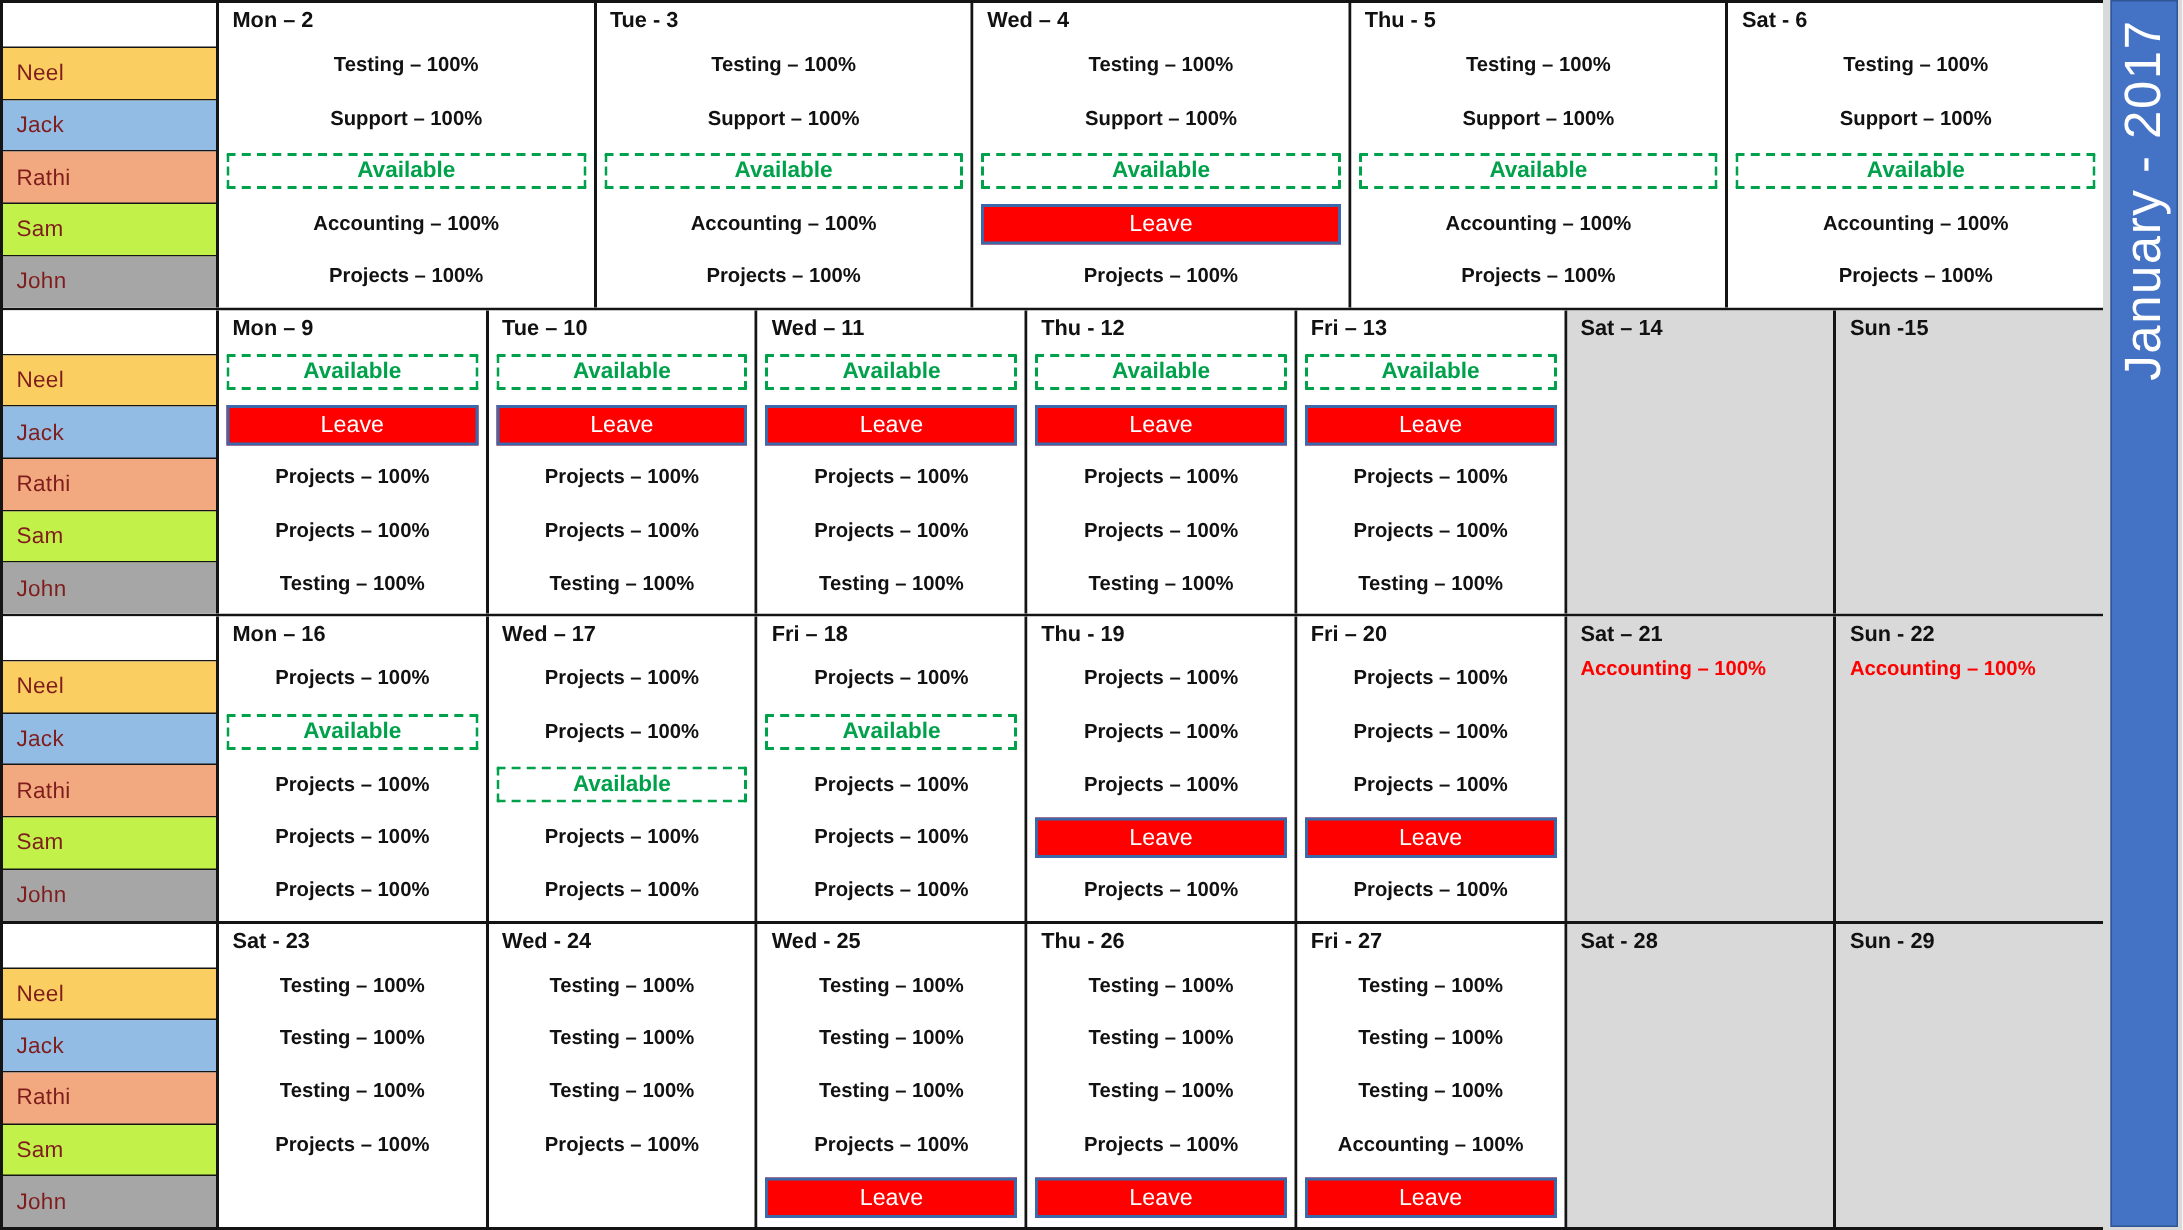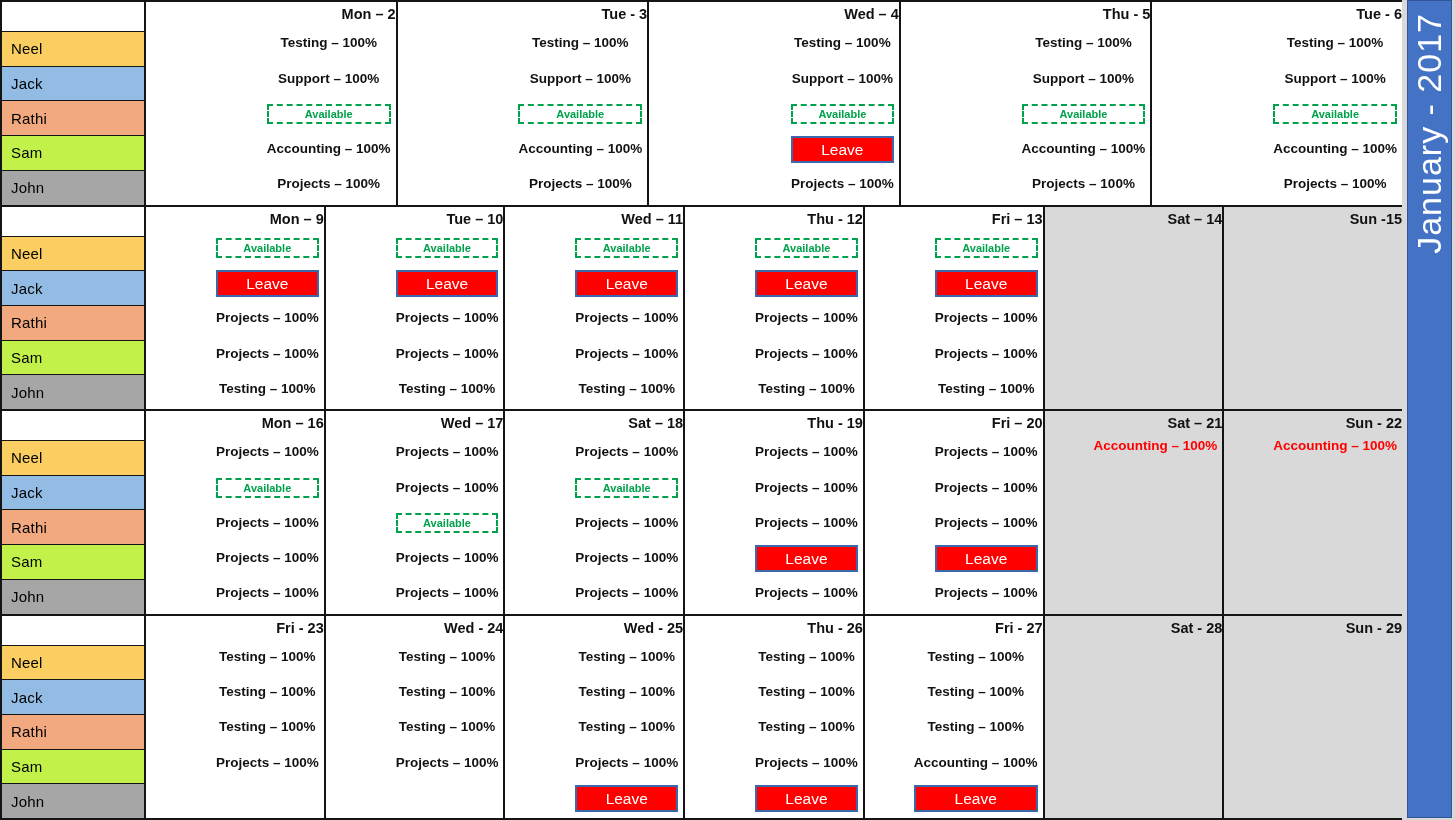--- a/index.html
+++ b/index.html
@@ -55,37 +55,36 @@
   }
   .name-cell{
     flex:1 1 0;
     min-height:0;
     box-sizing:border-box;
     border-bottom:1.5px solid #141414;
     display:flex;
     align-items:center;
     padding-left:9px;
     font-size:15px;
-    color:#000000;
+    color:#7f1d1d;
     letter-spacing:.2px;
   }
   .name-cell:last-child{border-bottom:none;}
 
   
   .day-cell{
     flex:1 1 0;
     min-width:0;
     box-sizing:border-box;
     border-right:2px solid #141414;
     background:#ffffff;
     display:flex;
     flex-direction:column;
     padding:0;
     position:relative;
-    align-items:flex-end;
   }
   .day-cell.weekend{background:#d9d9d9;}
   .day-cell:last-child{border-right:none;}
 
   .day-label{
     font-size:14.5px;
     font-weight:bold;
     color:#111111;
     padding:5px 0 0 9px;
     line-height:1.1;
@@ -119,21 +118,21 @@
     box-sizing:border-box;
   }
   .slot-inner.task{ }
   .slot-inner.weekend-task{
     color:#ff0000;
     text-align:left;
     padding-left:4px;
   }
   .slot-inner.available{
     color:#00a14b;
-    font-size:11px;
+    font-size:15px;
     font-weight:bold;
     border:2.5px dashed #00a14b;
     padding:2px 0;
     border-radius:1px;
   }
   .slot-inner.leave{
     color:#ffffff;
     font-size:15.5px;
     font-weight:normal;
     background:#ff0000;
@@ -265,21 +264,21 @@
             </div>
             <div class="slot">
               <div class="slot-inner task">Accounting  – 100%</div>
             </div>
             <div class="slot">
               <div class="slot-inner task">Projects – 100%</div>
             </div>
           </div>
         </div>
         <div class="day-cell">
-          <div class="day-label">Tue - 6</div>
+          <div class="day-label">Sat - 6</div>
           <div class="slots">
             <div class="slot">
               <div class="slot-inner task">Testing – 100%</div>
             </div>
             <div class="slot">
               <div class="slot-inner task">Support – 100%</div>
             </div>
             <div class="slot">
               <div class="slot-inner available">Available</div>
             </div>
@@ -453,21 +452,21 @@
             </div>
             <div class="slot">
               <div class="slot-inner task">Projects – 100%</div>
             </div>
             <div class="slot">
               <div class="slot-inner task">Projects – 100%</div>
             </div>
           </div>
         </div>
         <div class="day-cell">
-          <div class="day-label">Sat – 18</div>
+          <div class="day-label">Fri – 18</div>
           <div class="slots">
             <div class="slot">
               <div class="slot-inner task">Projects – 100%</div>
             </div>
             <div class="slot">
               <div class="slot-inner available">Available</div>
             </div>
             <div class="slot">
               <div class="slot-inner task">Projects – 100%</div>
             </div>
@@ -539,21 +538,21 @@
       <div class="week-row">
         <div class="names-col">
           <div class="name-spacer"></div>
           <div class="name-cell" style="background: rgb(251, 206, 97);">Neel</div>
           <div class="name-cell" style="background: rgb(146, 188, 228);">Jack</div>
           <div class="name-cell" style="background: rgb(242, 169, 127);">Rathi</div>
           <div class="name-cell" style="background: rgb(194, 242, 74);">Sam</div>
           <div class="name-cell" style="background: rgb(166, 166, 166);">John</div>
         </div>
         <div class="day-cell">
-          <div class="day-label">Fri - 23</div>
+          <div class="day-label">Sat - 23</div>
           <div class="slots">
             <div class="slot">
               <div class="slot-inner task">Testing – 100%</div>
             </div>
             <div class="slot">
               <div class="slot-inner task">Testing – 100%</div>
             </div>
             <div class="slot">
               <div class="slot-inner task">Testing – 100%</div>
             </div>

